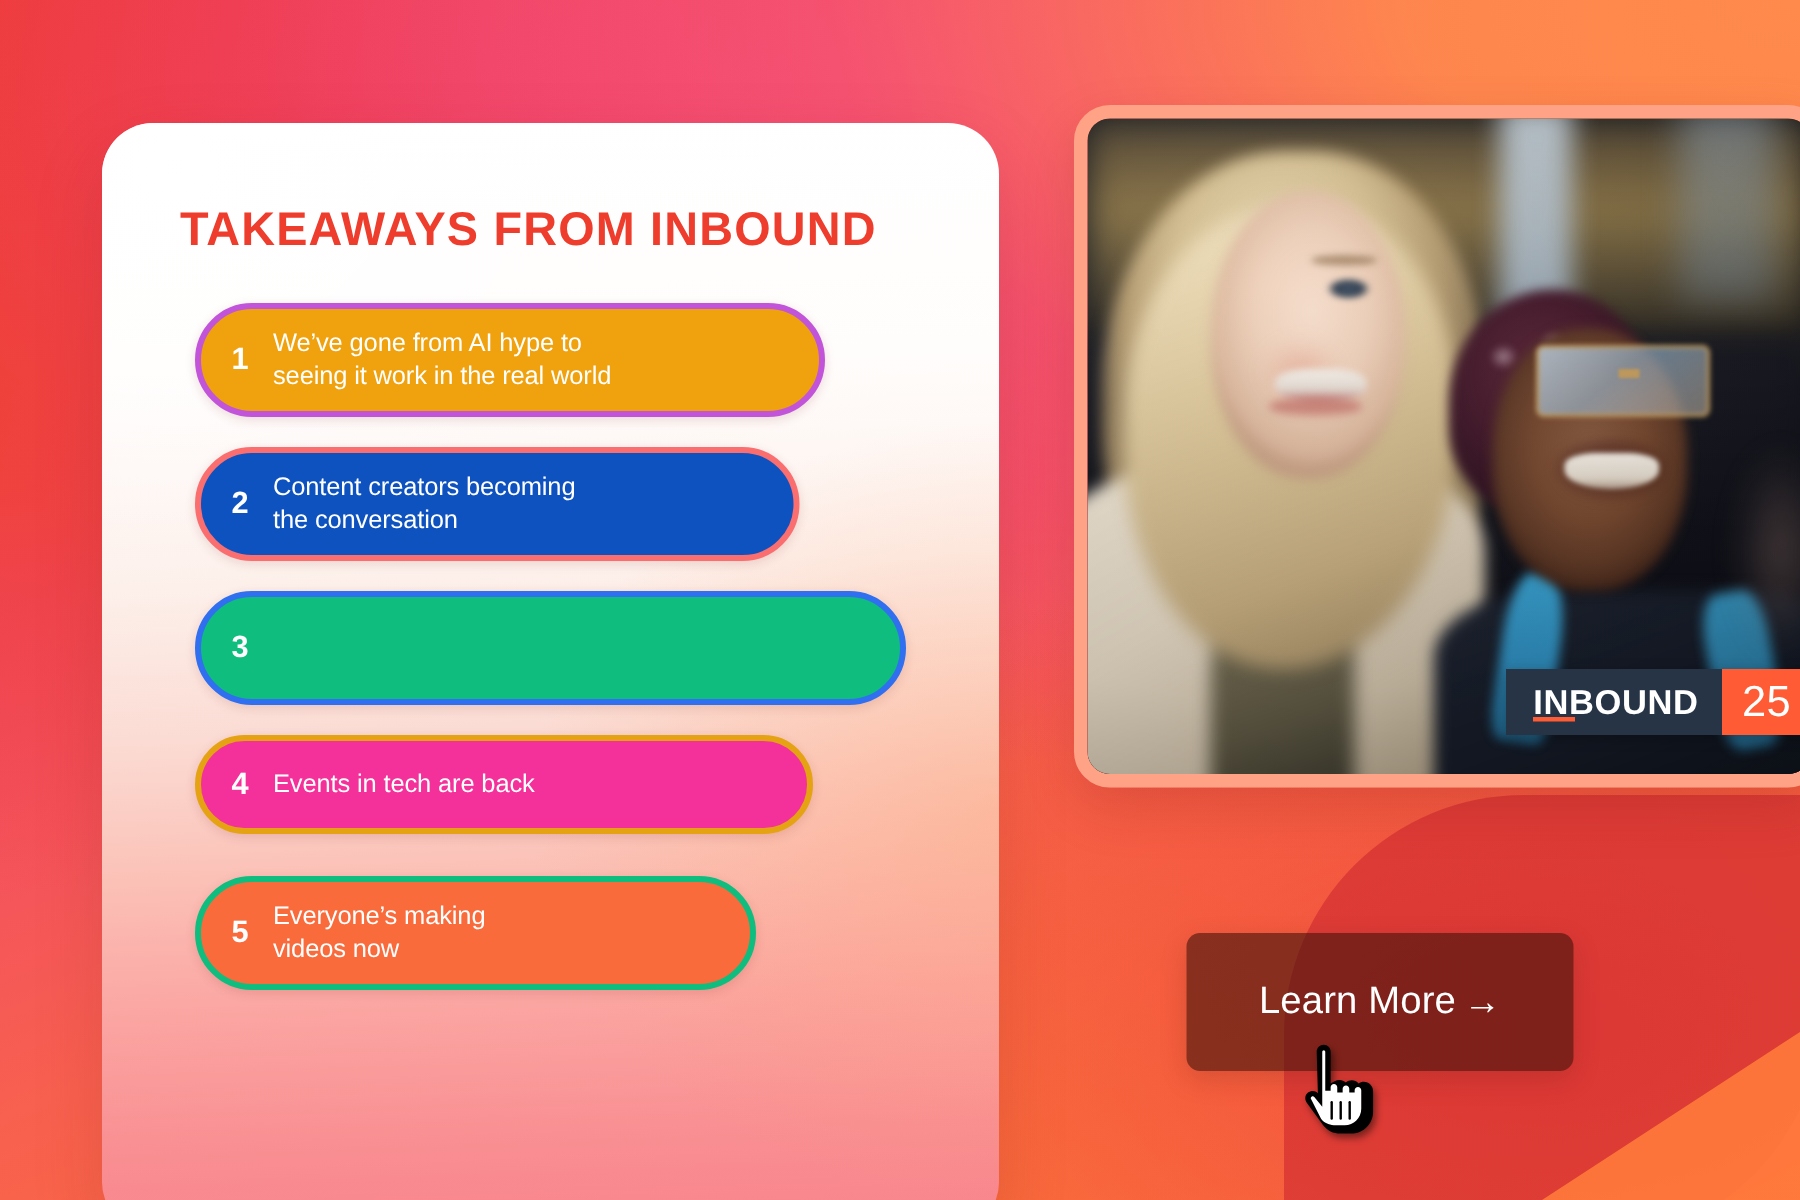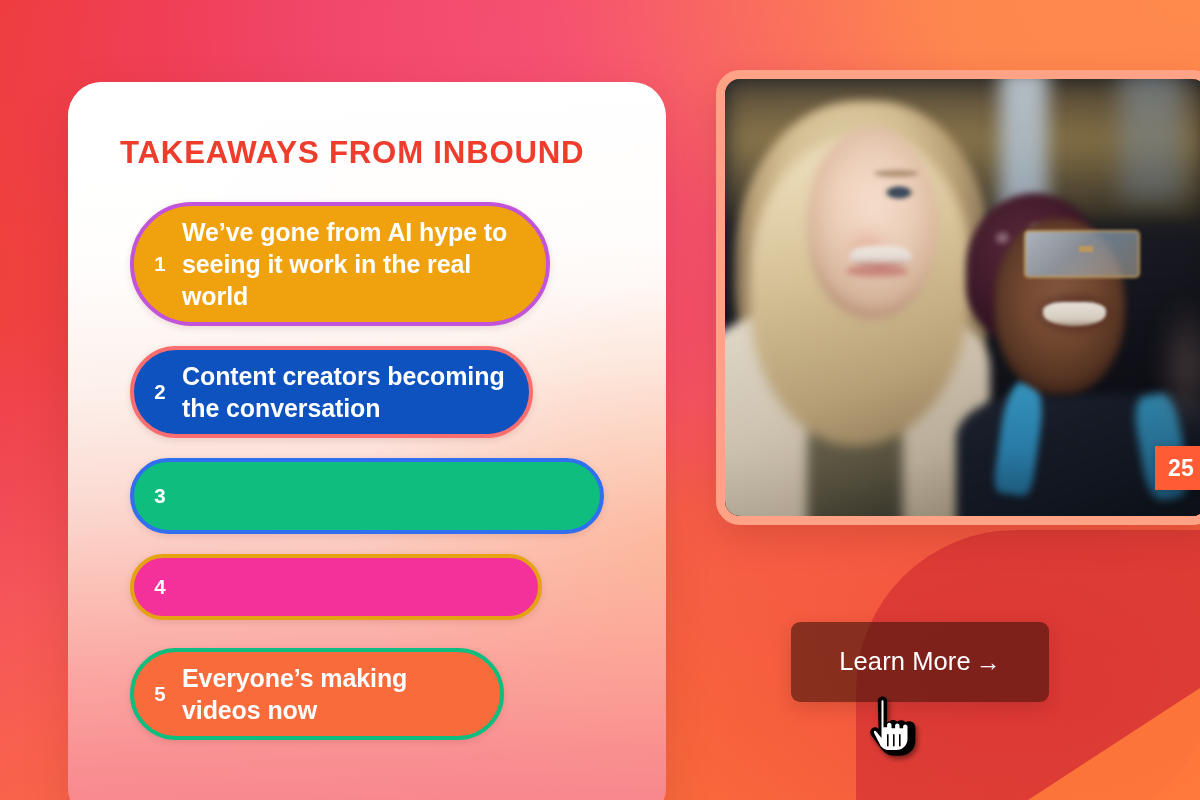--- a/index.html
+++ b/index.html
@@ -121,22 +121,22 @@
     flex: 0 0 auto;
     width: 48px;
     text-align: center;
     font-size: 20.5px;
     font-weight: 700;
     line-height: 1;
     padding-left: 4px;
   }
   .pill-text {
     flex: 1 1 auto;
-    font-size: 25px;
-    font-weight: 700;
+    font-size: 17px;
+    font-weight: 400;
     line-height: 1.28;
     letter-spacing: -0.1px;
     padding-right: 16px;
     white-space: pre-line;
   }
   .pill.two-line { min-height: 76px; padding: 10px 0; }
   .pill.one-line { min-height: 66px; padding: 10px 0; }
 
   
   .photo-frame {
@@ -355,33 +355,33 @@
     background: #ff5c35;
   }
   .logo-orange {
     background: #ff5c35;
     display: flex;
     align-items: center;
     padding: 0 13px;
   }
   .logo-25 {
     color: #ffffff;
-    font-size: 23px;
-    font-weight: 700;
+    font-size: 29px;
+    font-weight: 400;
     letter-spacing: 0.2px;
     line-height: 1;
   }
 
   
   .learn-btn {
     position: absolute;
     left: 791px;
     top: 622px;
     width: 258px;
-    height: 80px;
+    height: 92px;
     border-radius: 9px;
     background: rgba(70,20,12,0.62);
     display: flex;
     align-items: center;
     justify-content: center;
     gap: 5px;
     border: none;
     cursor: pointer;
     box-shadow: 0 6px 18px rgba(90,20,15,0.18);
   }
@@ -435,20 +435,21 @@
         <div class="pill two-line" style="background: rgb(14, 82, 192); border-color: rgb(250, 110, 112); width: 403px; margin-top: 20px;">
           <div class="pill-num">2</div>
           <div class="pill-text">Content creators becoming
 the conversation</div>
         </div>
         <div class="pill two-line" style="background: rgb(15, 189, 127); border-color: rgb(47, 111, 240); width: 474px; margin-top: 20px;">
           <div class="pill-num">3</div>
         </div>
         <div class="pill one-line" style="background: rgb(244, 48, 155); border-color: rgb(229, 163, 19); width: 412px; margin-top: 20px;">
           <div class="pill-num">4</div>
+          <div class="pill-text">Events in tech are back</div>
         </div>
         <div class="pill two-line" style="background: rgb(250, 107, 60); border-color: rgb(15, 189, 127); width: 374px; margin-top: 28px;">
           <div class="pill-num">5</div>
           <div class="pill-text">Everyone’s making
 videos now</div>
         </div>
       </div>
   </div>
 
   <div class="photo-frame">
@@ -477,20 +478,24 @@
       <div class="w2-face"></div>
       <div class="w2-mouth"></div>
       <div class="w2-teeth"></div>
       <div class="w2-glass"></div>
       <div class="w2-glass-bridge"></div>
 
       <div class="ph-blur-person"></div>
       <div class="ph-grain"></div>
 
       <div class="logo-badge">
+        <div class="logo-dark">
+          <span class="logo-word">INBOUND</span>
+          <span class="logo-underline"></span>
+        </div>
         <div class="logo-orange">
           <span class="logo-25">25</span>
         </div>
       </div>
     </div>
   </div>
 
   <button class="learn-btn">
     <span class="learn-btn-label">Learn More</span>
     <span class="learn-btn-arrow">→</span>

